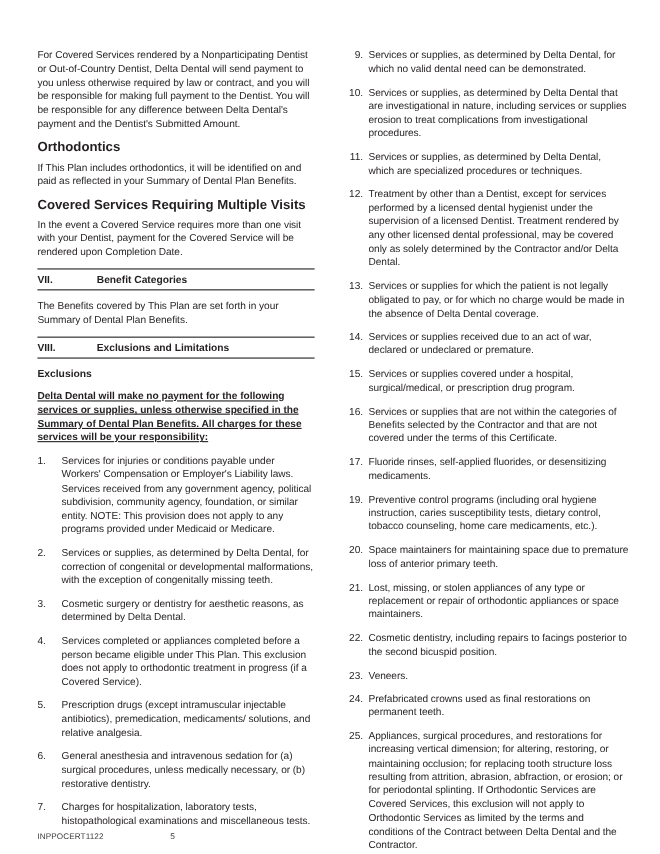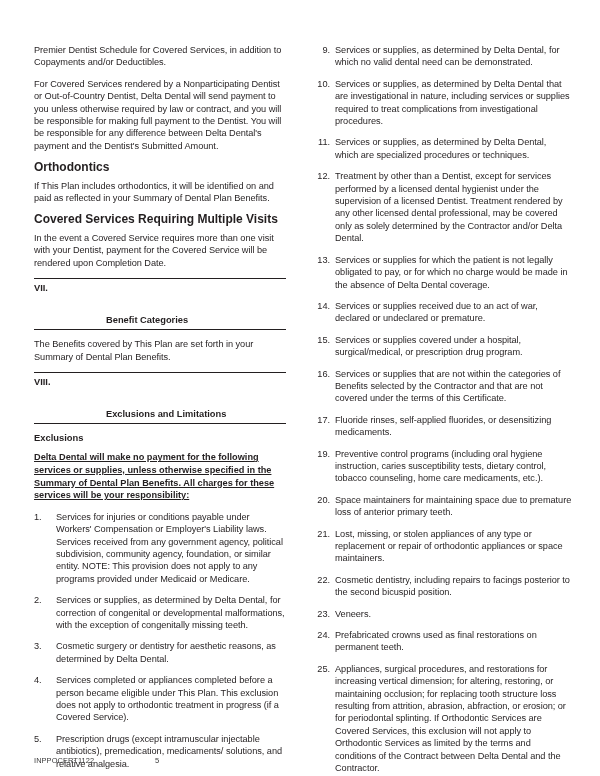--- a/index.html
+++ b/index.html
@@ -55,27 +55,26 @@
 
   .section-head {
     border-top: 1.1px solid #231f20;
     border-bottom: 1.1px solid #231f20;
     padding: 3px 0 3px 0;
     margin: 4px 0 8px 0;
     display: flex;
     font-weight: bold;
     font-size: 9.3px;
     line-height: 12px;
-    gap: 18px;
   }
   .section-head .numeral {
     width: 54px;
     flex: 0 0 54px;
   }
-  .section-head .label { flex: 1 1 auto; margin-top: 32px; }
+  .section-head .label { flex: 1 1 auto; }
 
   h4.italic-head {
     margin: 0 0 7px 0;
     font-size: 9.4px;
     line-height: 12.4px;
     font-weight: bold;
   }
 
   p.bold-intro {
     margin: 0 0 9px 0;
@@ -141,21 +140,20 @@
   }
 </style>
 </head>
 <body>
 
 <div class="page">
   <div class="columns">
 
     <div class="col">
 
-      <p class="body-text">Premier Dentist Schedule for Covered Services, in addition to Copayments and/or Deductibles.</p>
       <p class="body-text">For Covered Services rendered by a Nonparticipating Dentist or Out-of-Country Dentist, Delta Dental will send payment to you unless otherwise required by law or contract, and you will be responsible for making full payment to the Dentist. You will be responsible for any difference between Delta Dental's payment and the Dentist's Submitted Amount.</p>
 
       <h3 class="sub-head">Orthodontics</h3>
       <p class="body-text">If This Plan includes orthodontics, it will be identified on and paid as reflected in your Summary of Dental Plan Benefits.</p>
 
       <h3 class="sub-head">Covered Services Requiring Multiple Visits</h3>
       <p class="body-text">In the event a Covered Service requires more than one visit with your Dentist, payment for the Covered Service will be rendered upon Completion Date.</p>
 
       <div class="section-head">
         <span class="numeral">VII.</span>
@@ -207,21 +205,21 @@
     </div>
 
     <div class="col-right">
       <ol class="excl-list">
           <li>
             <span class="marker">9.</span>
             <span class="item-text">Services or supplies, as determined by Delta Dental, for which no valid dental need can be demonstrated.</span>
           </li>
           <li>
             <span class="marker">10.</span>
-            <span class="item-text">Services or supplies, as determined by Delta Dental that are investigational in nature, including services or supplies required to treat complications from investigational procedures.</span>
+            <span class="item-text">Services or supplies, as determined by Delta Dental that are investigational in nature, including services or supplies erosion to treat complications from investigational procedures.</span>
           </li>
           <li>
             <span class="marker">11.</span>
             <span class="item-text">Services or supplies, as determined by Delta Dental, which are specialized procedures or techniques.</span>
           </li>
           <li>
             <span class="marker">12.</span>
             <span class="item-text">Treatment by other than a Dentist, except for services performed by a licensed dental hygienist under the supervision of a licensed Dentist. Treatment rendered by any other licensed dental professional, may be covered only as solely determined by the Contractor and/or Delta Dental.</span>
           </li>
           <li>

